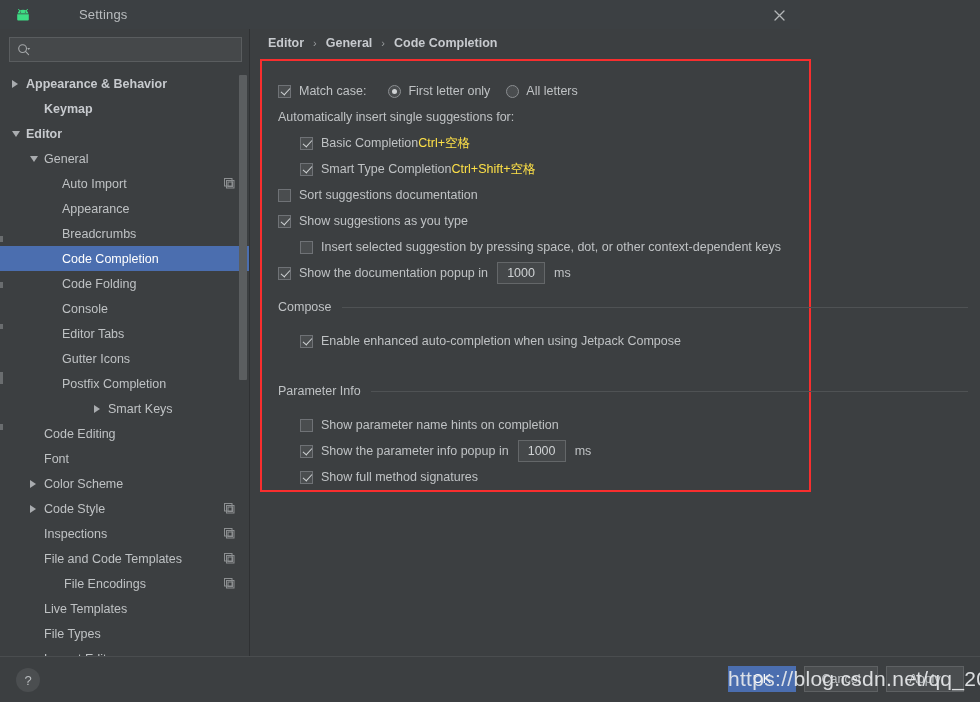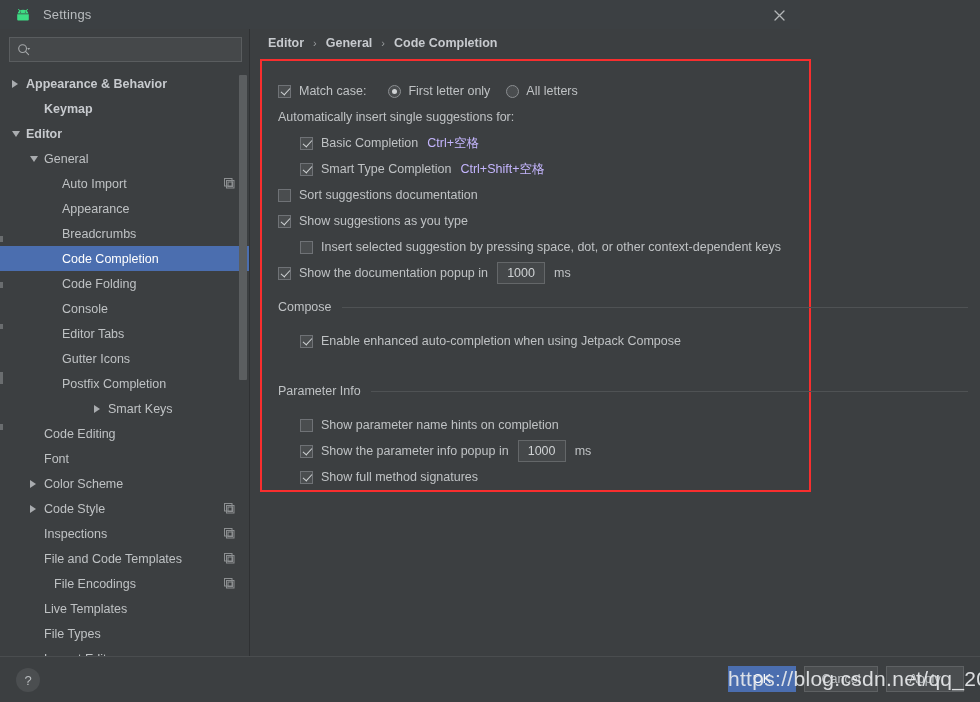--- a/index.html
+++ b/index.html
@@ -12,21 +12,21 @@
   #app {
     position: relative;
     width: 980px; height: 702px;
     background: #3c3f41;
   }
 
   
   .titlebar {
     position: absolute; left: 0; top: 0; width: 800px; height: 29px;
     background: #3c4043;
-    display: flex; align-items: center;
+    display: flex; align-items: center; gap: 36px;
   }
   .android-logo {
     width: 18px; height: 18px; margin-left: 14px;
     position: relative; flex: none;
   }
   .android-logo svg { display:block; }
   .title-text {
     margin-left: 11px;
     font-size: 13px; color: #b9bcbf; letter-spacing: .2px;
   }
@@ -169,21 +169,21 @@
     margin-right: 7px;
     cursor: pointer;
   }
   .rb.checked::after {
     content: "";
     position: absolute; left: 3px; top: 3px;
     width: 5px; height: 5px; border-radius: 50%;
     background: #d0d3d5;
   }
   .lbl { color: #bfc2c4; }
-  .shortcut { color: #c4b5fd; margin-left: 9px; }
+  .shortcut { color: #fde047; margin-left: 0; }
   .gap-r { margin-left: 22px; }
   .gap-r2 { margin-left: 16px; }
 
   .numfield {
     width: 48px; height: 22px;
     background: #45484a;
     border: 1px solid #646769;
     color: #cfd2d4;
     font-size: 12.5px;
     font-family: "Liberation Sans", sans-serif;
@@ -403,21 +403,21 @@
           <span class="arrow-slot"></span>
           <span class="tree-label">File and Code Templates</span>
           <span class="copy-ico">
             <svg width="11" height="11" viewBox="0 0 11 11">
               <rect x="0.5" y="0.5" width="7.5" height="7.5" stroke="#9a9d9f" fill="none"></rect>
               <rect x="2.5" y="2.5" width="7.5" height="7.5" stroke="#9a9d9f" fill="none"></rect>
               <rect x="4" y="4" width="4.5" height="4.5" stroke="#9a9d9f" fill="none"></rect>
             </svg>
           </span>
         </div>
-        <div class="tree-row" style="padding-left: 40px;">
+        <div class="tree-row" style="padding-left: 28px; gap: 22px;">
           <span class="arrow-slot"></span>
           <span class="tree-label">File Encodings</span>
           <span class="copy-ico">
             <svg width="11" height="11" viewBox="0 0 11 11">
               <rect x="0.5" y="0.5" width="7.5" height="7.5" stroke="#9a9d9f" fill="none"></rect>
               <rect x="2.5" y="2.5" width="7.5" height="7.5" stroke="#9a9d9f" fill="none"></rect>
               <rect x="4" y="4" width="4.5" height="4.5" stroke="#9a9d9f" fill="none"></rect>
             </svg>
           </span>
         </div>

